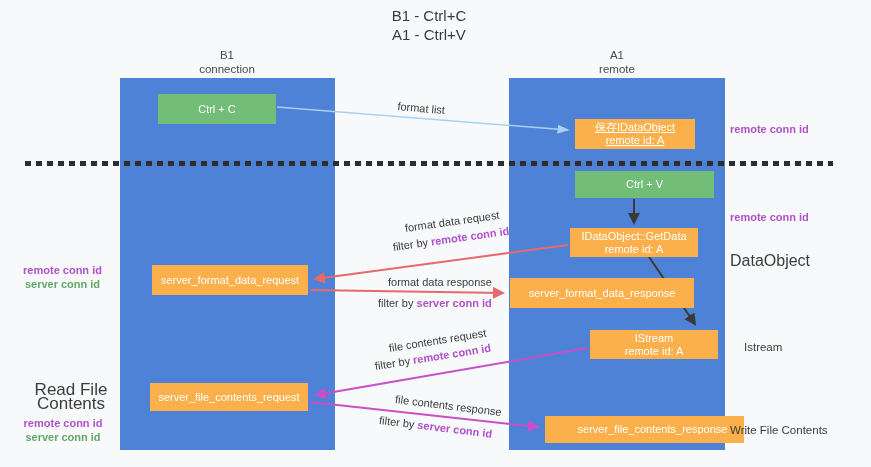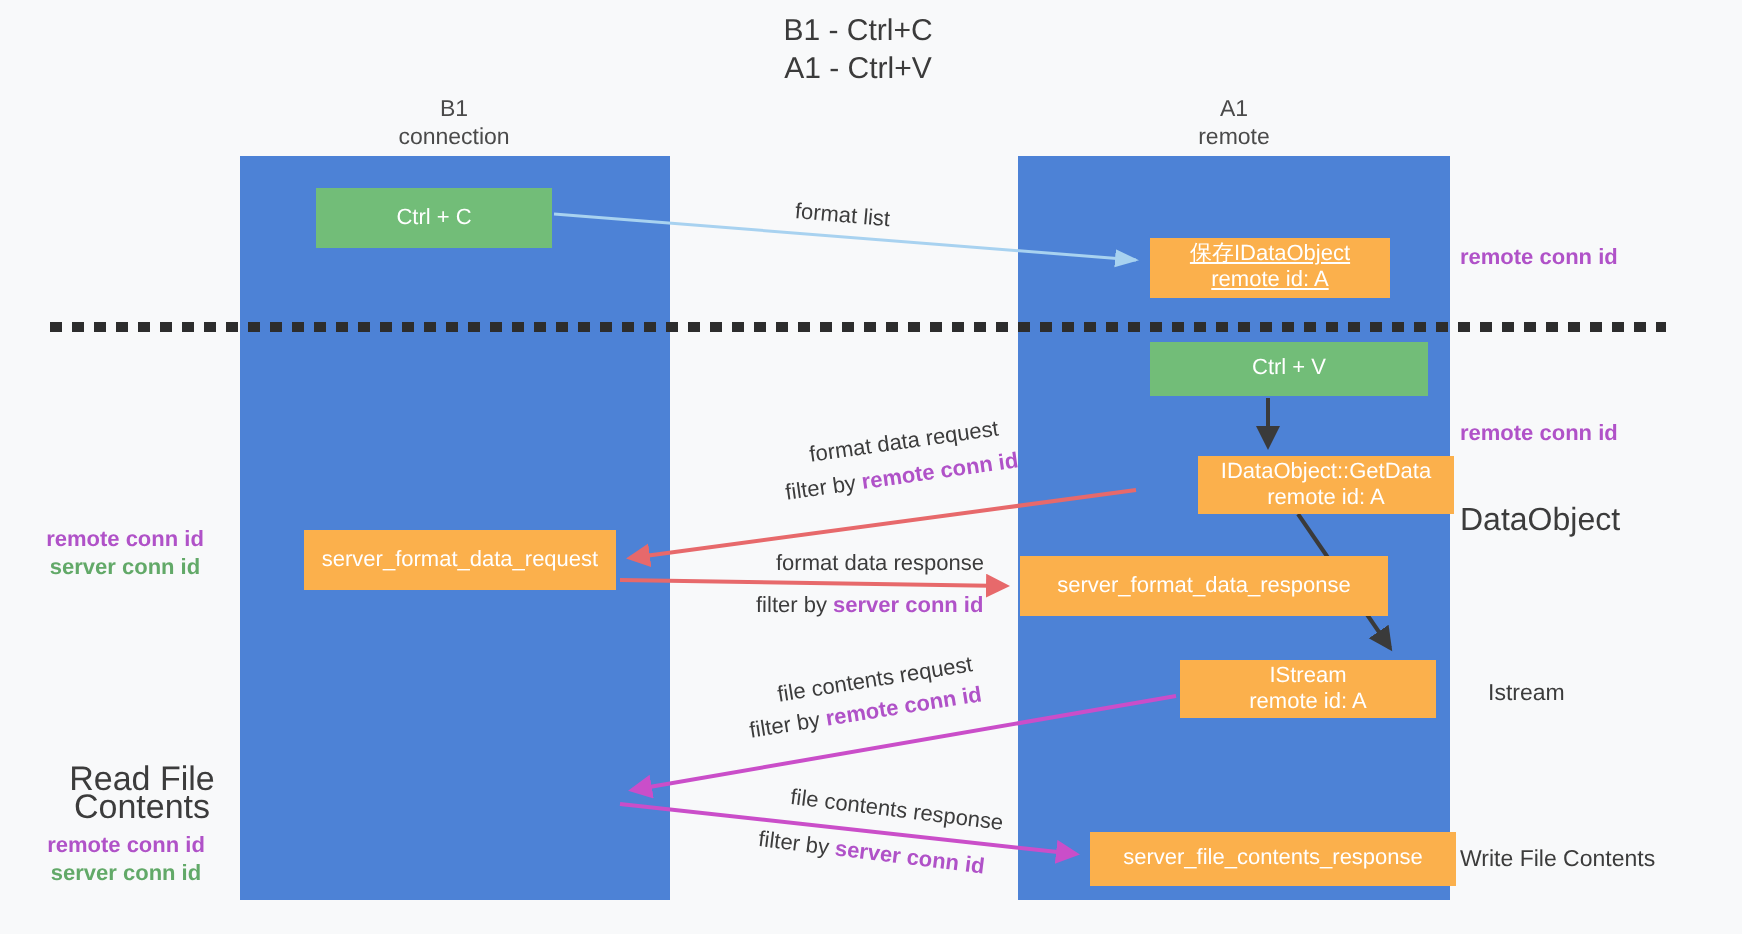--- a/index.html
+++ b/index.html
@@ -115,40 +115,43 @@
 
   <div class="node orange" style="left:575px;top:119px;width:120px;height:30px;text-decoration:underline;">
     <span>保存IDataObject</span>
     <span>remote id: A</span>
   </div>
 
   <div class="node green" style="left:575px;top:171px;width:139px;height:27px;">
     <span>Ctrl + V</span>
   </div>
 
-  <div class="node orange" style="left:570px;top:228px;width:128px;height:29px;margin-left:29px;">
+  <div class="node orange" style="left:570px;top:228px;width:128px;height:29px;">
     <span>IDataObject::GetData</span>
     <span>remote id: A</span>
   </div>
 
   <div class="node orange" style="left:152px;top:265px;width:156px;height:30px;justify-content:center;">
     <span>server_format_data_request</span>
   </div>
 
   <div class="node orange" style="left:510px;top:278px;width:184px;height:30px;">
     <span>server_format_data_response</span>
   </div>
 
   <div class="node orange" style="left:590px;top:330px;width:128px;height:29px;">
     <span>IStream</span>
     <span>remote id: A</span>
   </div>
 
+  <div class="node orange" style="left:150px;top:383px;width:158px;height:28px;">
+    <span>server_file_contents_request</span>
+  </div>
 
-  <div class="node orange" style="left:545px;top:416px;width:183px;height:27px;">
+  <div class="node orange" style="left:545px;top:416px;width:183px;height:27px;padding-left:16px;">
     <span>server_file_contents_response</span>
   </div>
 
   <div class="flow-label" style="left:398px;top:100px;transform:rotate(5deg);">format list</div>
 
   <div class="flow-label" style="left:404px;top:222px;transform:rotate(-8deg);">format data request</div>
   <div class="flow-label" style="left:392px;top:241px;transform:rotate(-8deg);">
     <span>filter by </span><span class="key purple">remote conn id</span>
   </div>
 

